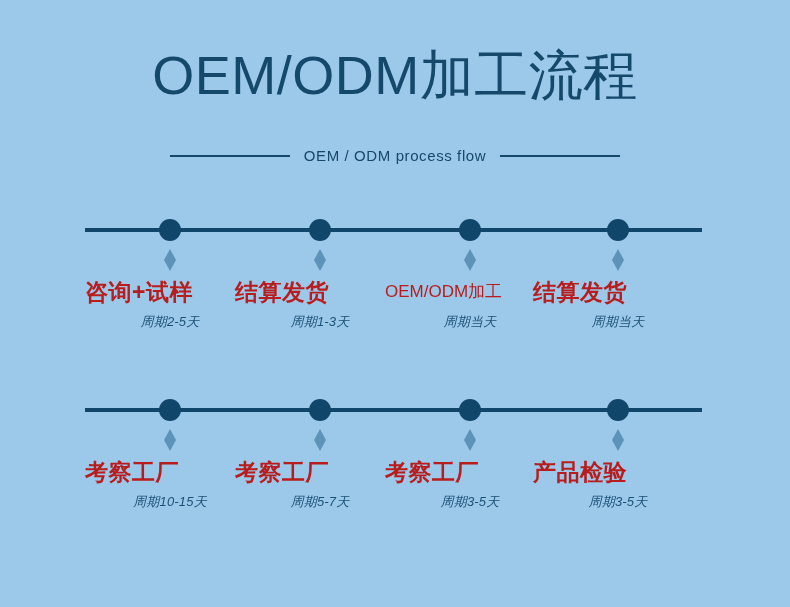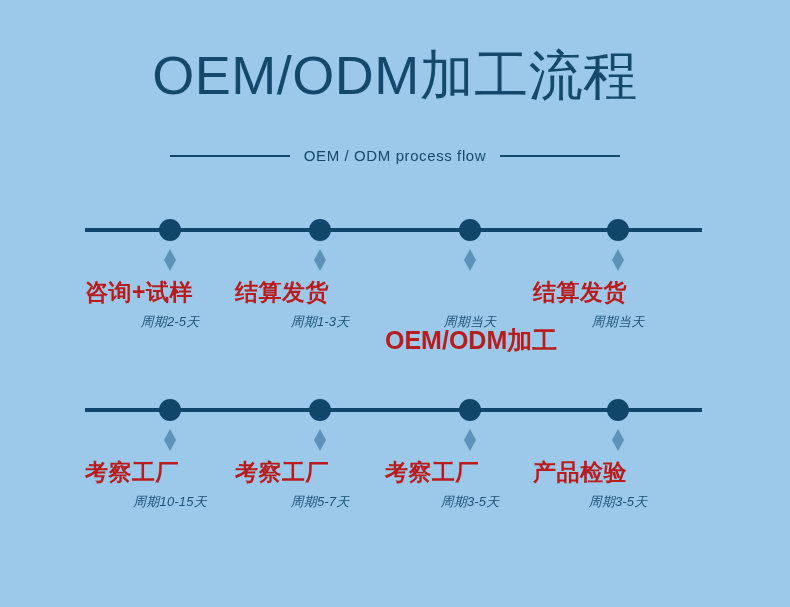--- a/index.html
+++ b/index.html
@@ -133,24 +133,23 @@
     width: 170px;
     text-align: left;
     color: #b91c1c;
     font-size: 23px;
     line-height: 30px;
     font-weight: bold;
     letter-spacing: 0.5px;
     white-space: nowrap;
   }
   .step-label.latin {
-    font-weight: 700;
-    font-size: 25px;
+    font-weight: 400;
+    font-size: 17px;
     letter-spacing: 0;
-    margin-top: 48px;
   }
 
   .step-note {
     position: absolute;
     left: 0;
     top: 108px;
     width: 170px;
     text-align: center;
     color: #1b5176;
     font-size: 13px;

